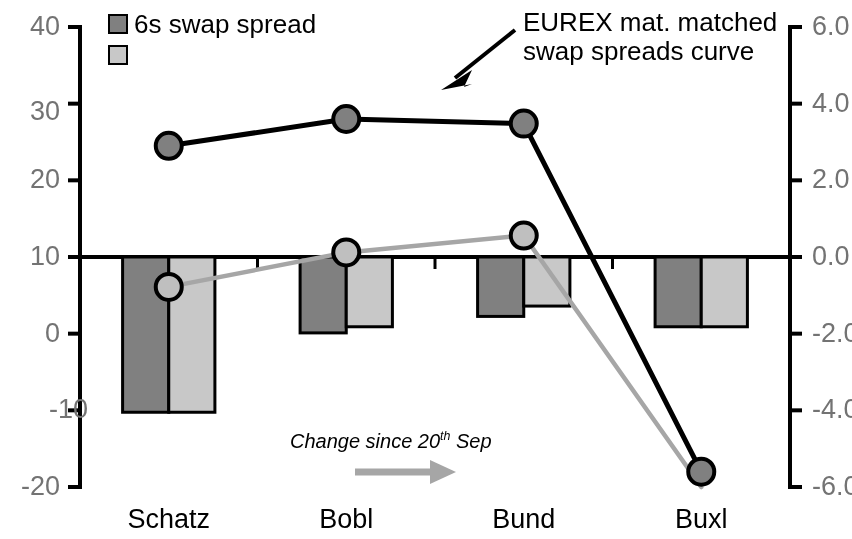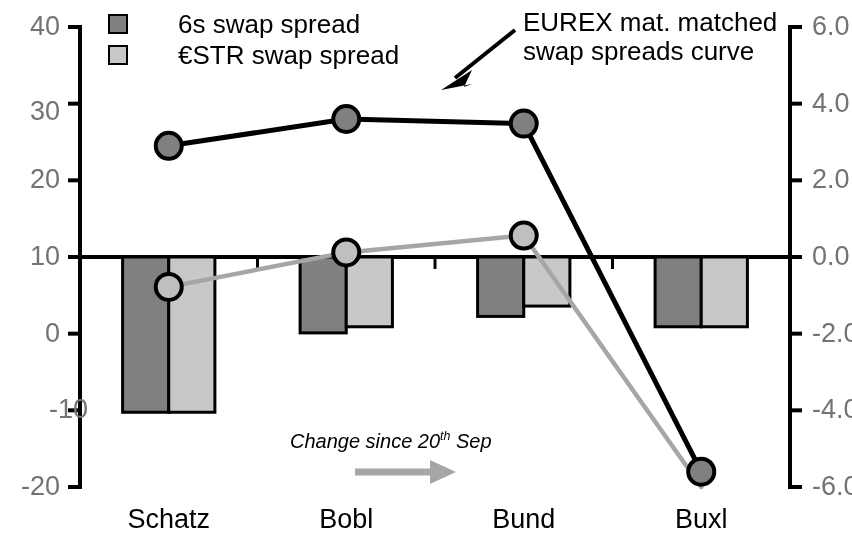--- a/index.html
+++ b/index.html
@@ -45,21 +45,20 @@
   }
   .legend {
     position: absolute;
     left: 108px;
     top: 8px;
   }
   .legend-row {
     display: flex;
     align-items: center;
     height: 31px;
-    gap: 44px;
   }
   .legend-swatch {
     width: 20px;
     height: 20px;
     border: 2px solid #000;
     box-sizing: border-box;
     margin-right: 6px;
     flex: 0 0 auto;
   }
   .legend-label {
@@ -142,21 +141,20 @@
       </g>
   </svg>
 
   <div class="legend">
     <div class="legend-row">
       <span class="legend-swatch" style="background:#808080"></span>
       <span class="legend-label">6s swap spread</span>
     </div>
     <div class="legend-row">
       <span class="legend-swatch" style="background:#c8c8c8"></span>
-      <span class="legend-label">€STR swap spread</span>
     </div>
   </div>
 
   <div class="annotation" id="curve-annotation">
     <div>EUREX mat. matched</div>
     <div>swap spreads curve</div>
   </div>
 
   <div class="annotation" id="change-annotation"><span>Change since 20</span><sup>th</sup><span> Sep</span></div>
 

